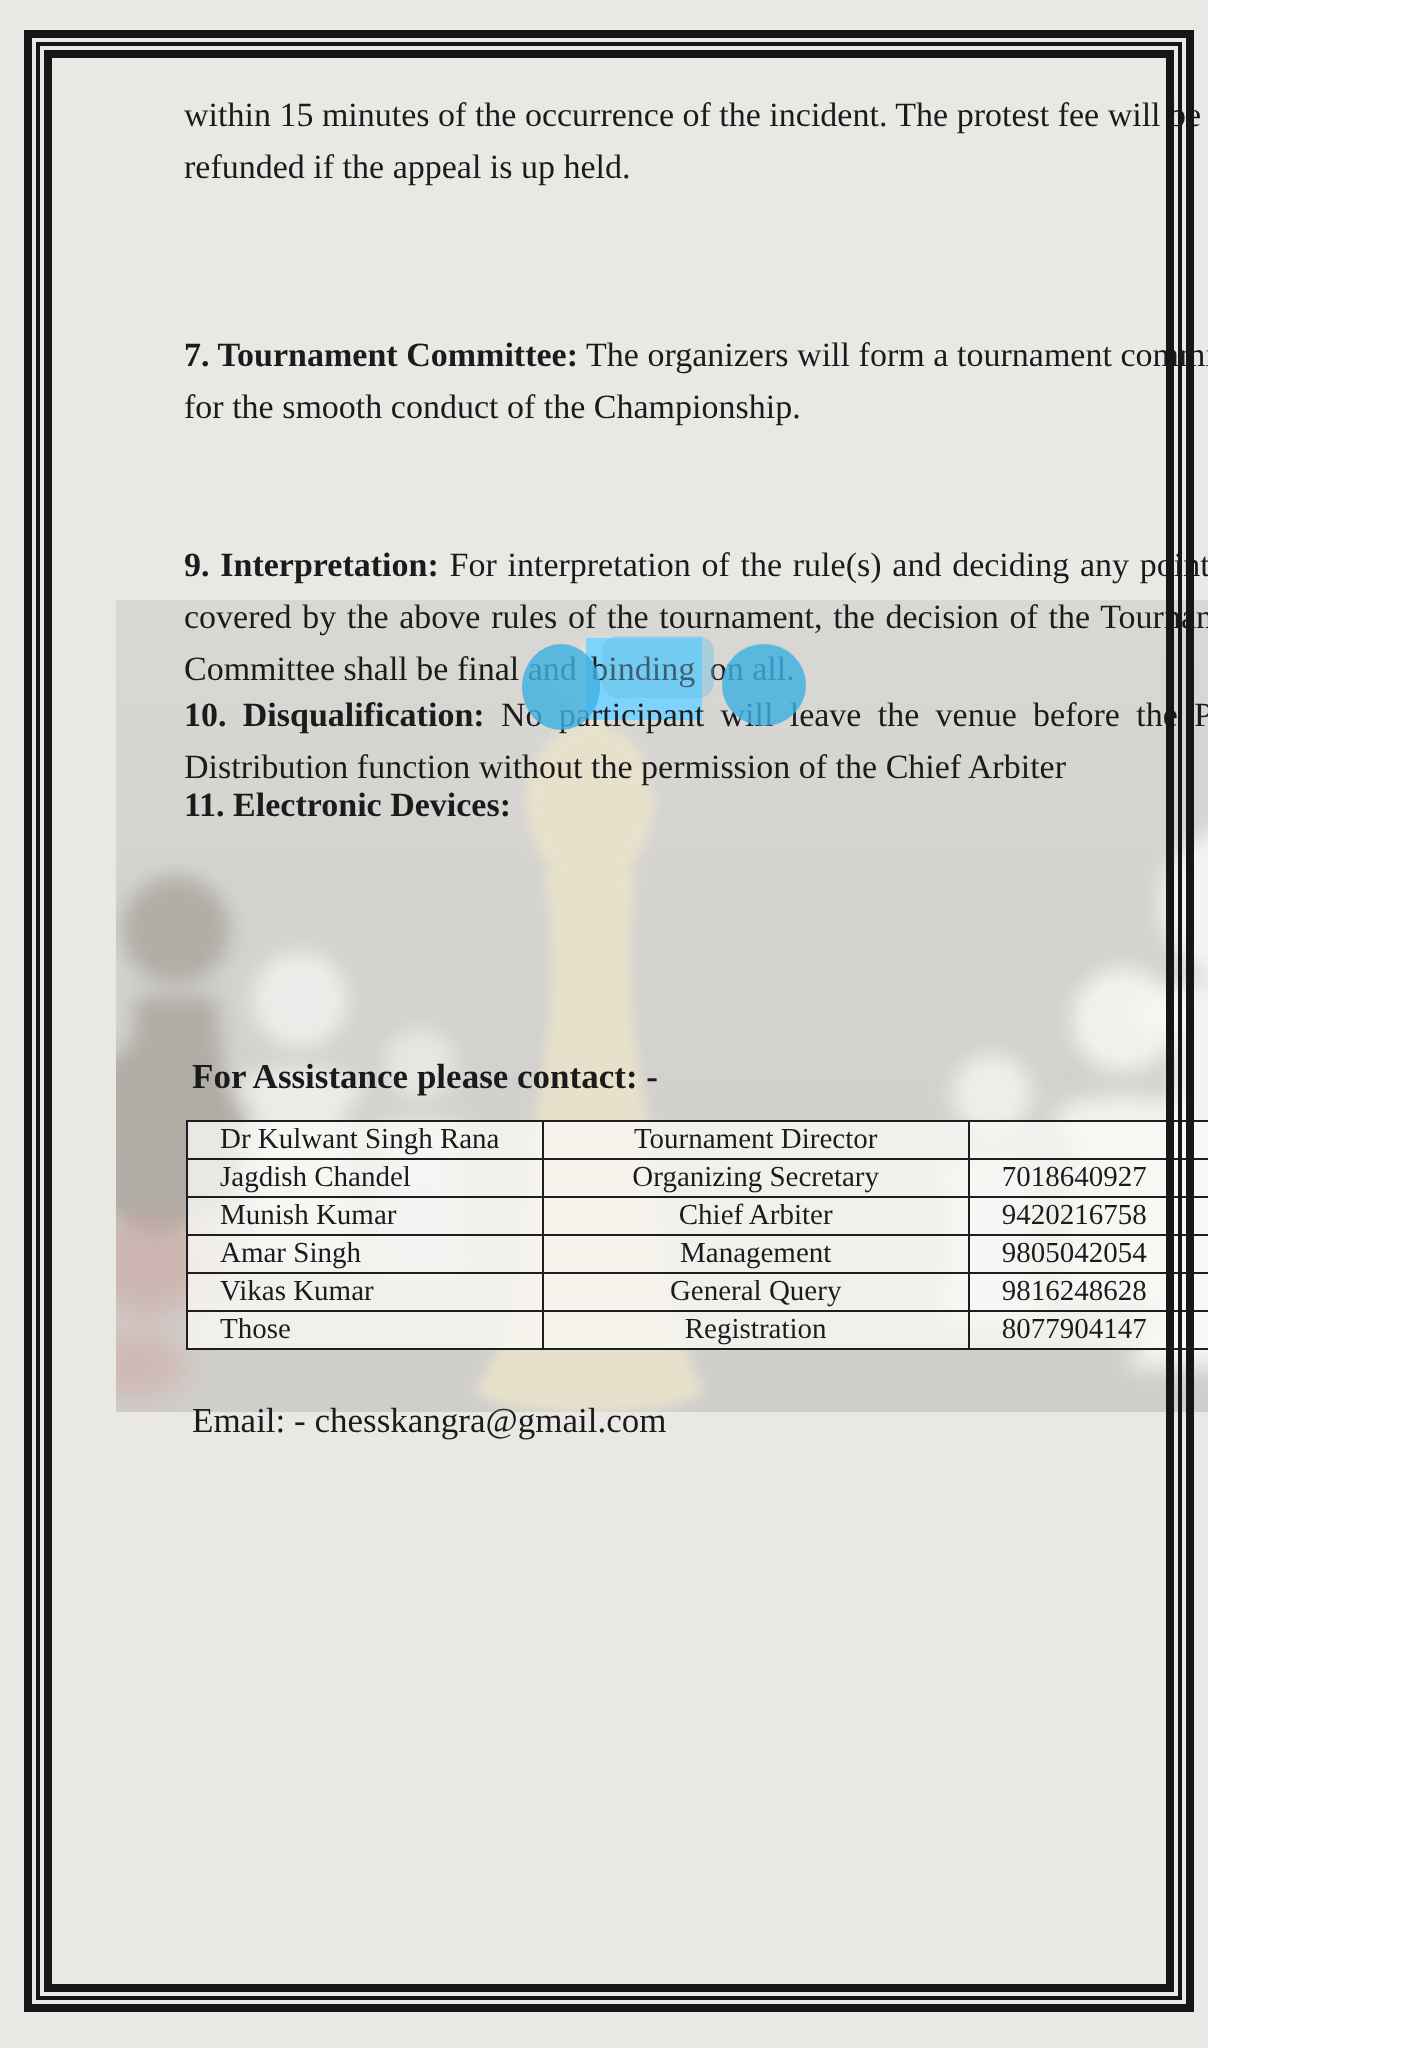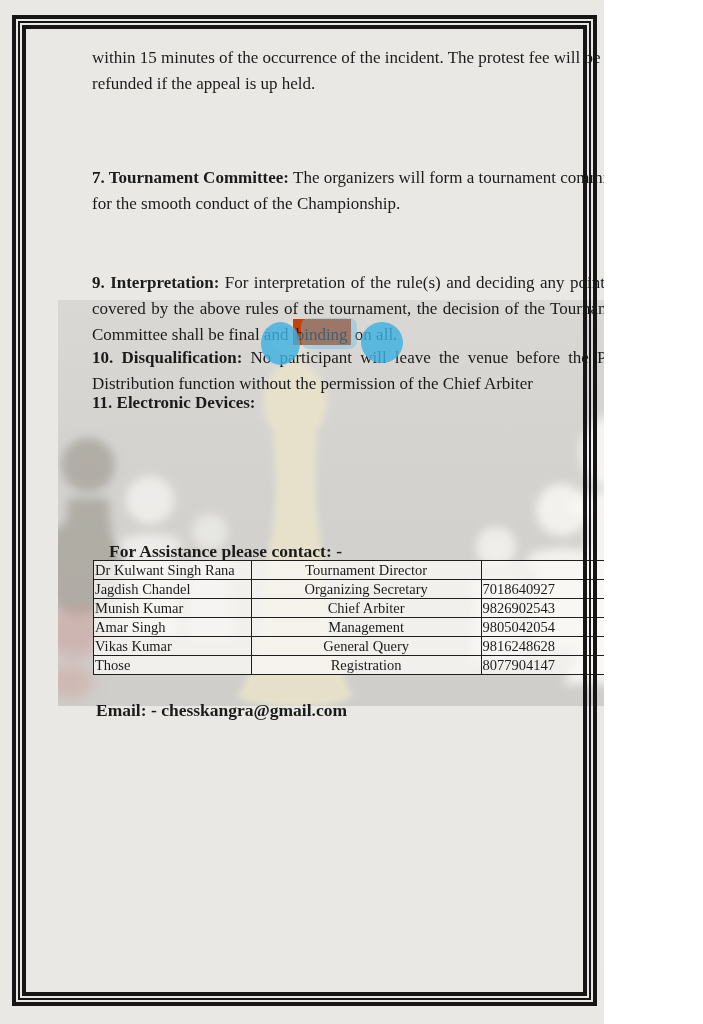--- a/index.html
+++ b/index.html
@@ -22,42 +22,42 @@
   }
   .photo-band svg{display:block;width:594px;height:406px;}
   
   .text-layer{position:absolute;inset:0;z-index:2;}
   .para{
     position:absolute;left:92px;width:540px;
     font-size:17px;line-height:26px;margin:0;
   }
   .just{text-align:justify;margin-top:12px;}
   .para b{font-weight:bold;}
-  .hl{background:#c2410c;padding:6px 3px 1px 3px;}
+  .hl{background:#7dd3fc;padding:6px 3px 16px 3px;}
   .contact-heading{
-    position:absolute;left:92px;top:524px;margin:17px;
+    position:absolute;left:92px;top:524px;margin:4px;
     font-size:17.5px;font-weight:bold;
   }
   table.contact{
     position:absolute;left:93px;top:560px;width:539px;
     border-collapse:collapse;z-index:2;
     font-size:14.5px;
   }
   table.contact td{
     border:1.6px solid #1e1e1e;
-    height:18px;padding:0 1px;
+    height:18px;padding:0 16px;
     background:rgba(250,249,246,0.78);
     white-space:nowrap;overflow:hidden;
   }
   td.c-name{width:148px;}
   td.c-role{width:217px;text-align:center;}
   td.c-phone{width:141px;}
   .email-line{
     position:absolute;left:96px;top:700px;margin:0;
-    font-size:17.5px;font-weight:bold;
+    font-size:17.5px;font-weight:normal;
   }
   
   .marker{position:absolute;z-index:4;}
   .marker.dot{width:39px;height:43px;border-radius:50%;background:rgba(62,177,226,0.82);}
   .marker.dot2{width:42px;height:41px;border-radius:50%;background:rgba(62,177,226,0.82);}
   .marker.bridge{width:56px;height:31px;border-radius:8px;background:rgba(105,192,228,0.42);}
   
   .fab{
     position:absolute;left:610px;top:937px;width:93px;height:93px;
     border-radius:50%;background:#fdfdfd;z-index:6;border:none;
@@ -163,21 +163,21 @@
           <td class="c-phone"></td>
         </tr>
         <tr>
           <td class="c-name">Jagdish Chandel</td>
           <td class="c-role">Organizing Secretary</td>
           <td class="c-phone">7018640927</td>
         </tr>
         <tr>
           <td class="c-name">Munish Kumar</td>
           <td class="c-role">Chief Arbiter</td>
-          <td class="c-phone">9826902543</td>
+          <td class="c-phone">9420216758</td>
         </tr>
         <tr>
           <td class="c-name">Amar Singh</td>
           <td class="c-role">Management</td>
           <td class="c-phone">9805042054</td>
         </tr>
         <tr>
           <td class="c-name">Vikas Kumar</td>
           <td class="c-role">General Query</td>
           <td class="c-phone">9816248628</td>

